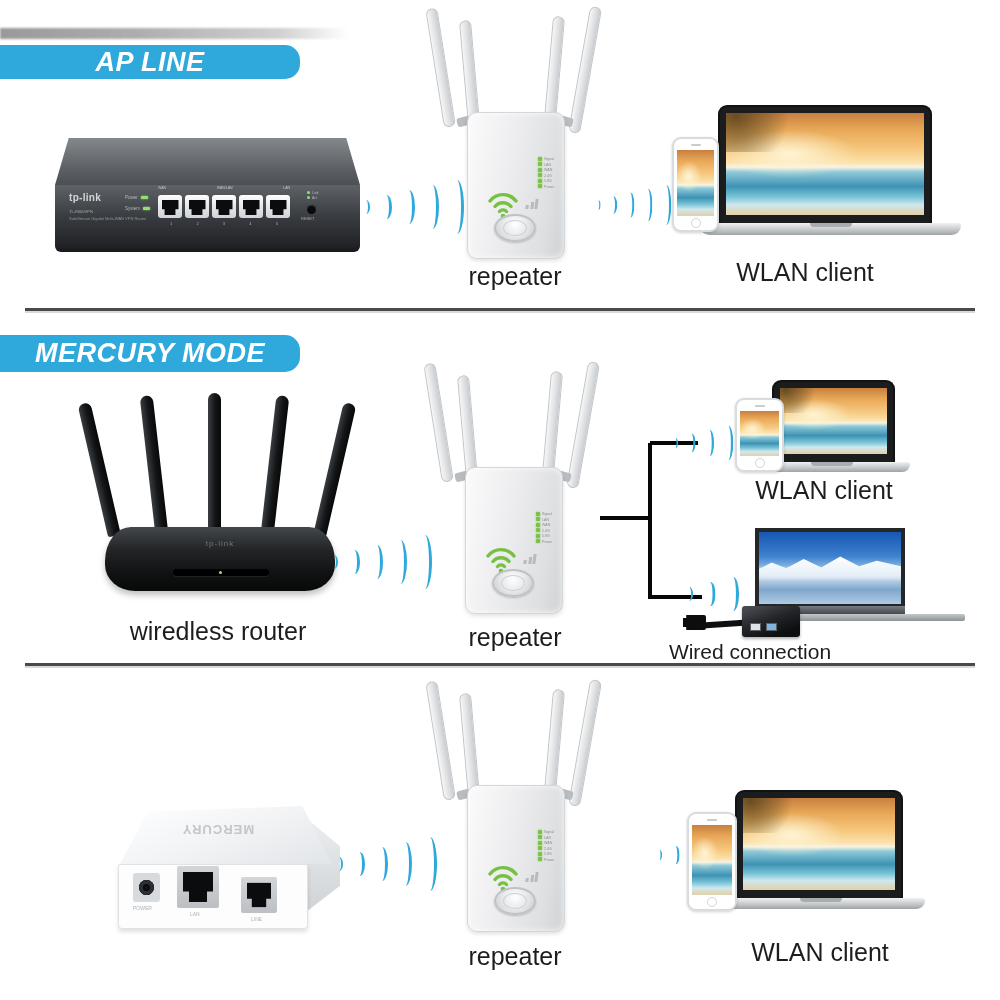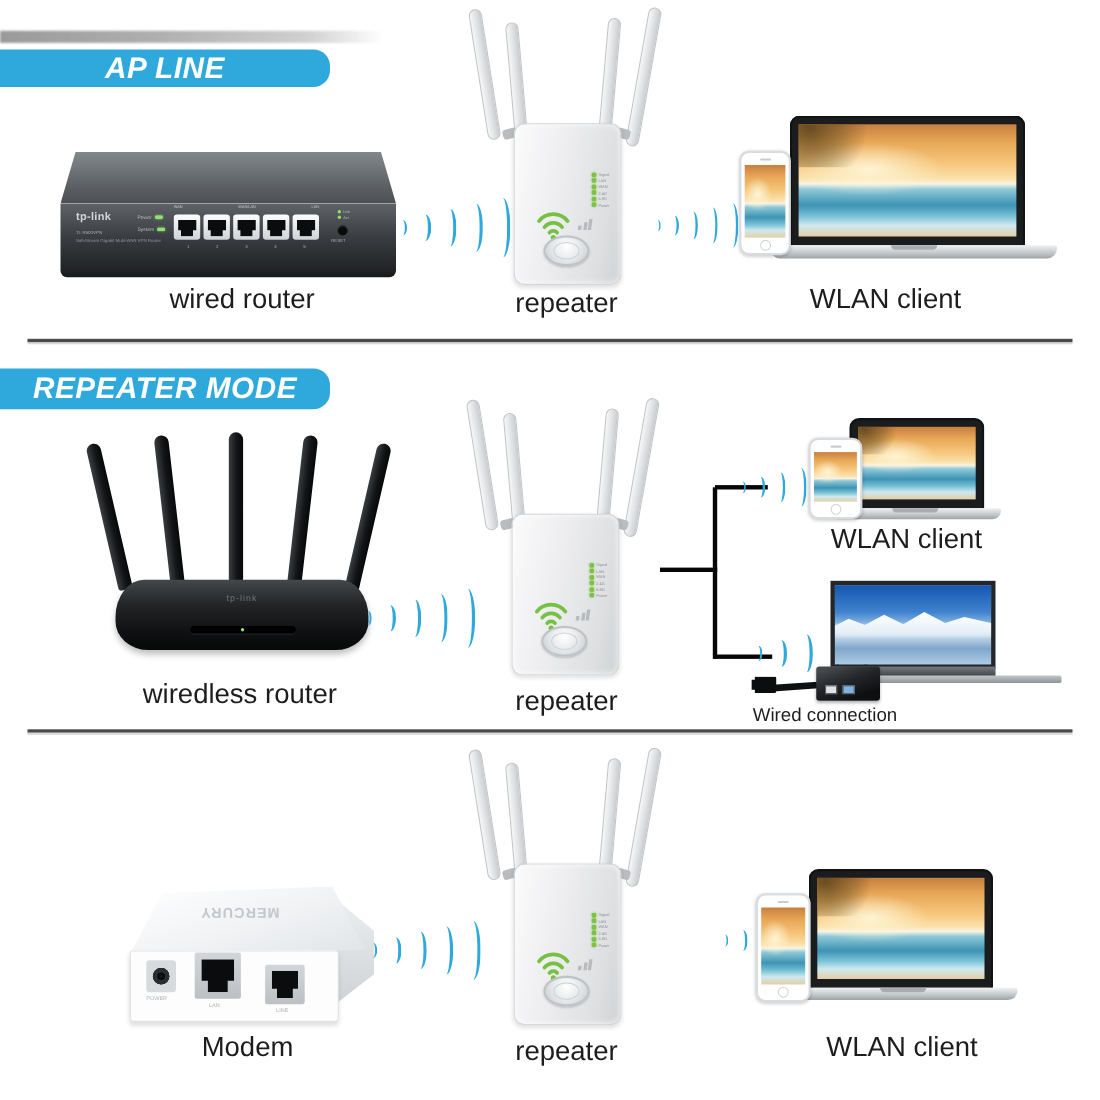--- a/index.html
+++ b/index.html
@@ -4,21 +4,21 @@
 <style>
   html,body{margin:0;padding:0;background:#fff;}
   body{width:1000px;height:1000px;font-family:"Liberation Sans",sans-serif;}
   #canvas{position:relative;width:1000px;height:1000px;background:#fff;overflow:hidden;}
 
   
   .banner{position:absolute;left:0;width:300px;height:37px;background:#2fa9dc;
     border-radius:0 15px 15px 0;display:flex;align-items:center;justify-content:center;
     color:#fff;font-weight:800;font-style:italic;font-size:27px;letter-spacing:.5px;}
   .lbl{position:absolute;color:#1d1d1f;font-size:25px;text-align:center;}
-  .lbl.small{font-size:17px;}
+  .lbl.small{font-size:21px;}
   .divider{position:absolute;left:25px;width:950px;height:0;border-top:3px solid #4a4a4a;box-shadow:0 2px 0 rgba(170,170,170,.45);}
   .smudge{position:absolute;left:0;top:28px;width:348px;height:11px;
     background:linear-gradient(90deg,rgba(70,70,70,.55),rgba(95,95,95,.5) 40%,rgba(120,120,120,.35) 80%,transparent);
     filter:blur(1px);}
 
   
   .waves{position:absolute;display:flex;align-items:center;gap:11px;}
   .waves b{display:block;width:10px;border-right:3px solid #2fa9dc;border-radius:50%;background:transparent;}
   .waves b:nth-child(1){height:14px;width:6px;border-right-width:2px;}
   .waves b:nth-child(2){height:24px;width:8px;}
@@ -288,28 +288,27 @@
       <div class="beach">
           <div class="palm"></div>
         </div>
     </div>
     <div class="lap-base" style="left:700px;top:223px;width:261px;height:12px;"></div>
     <div class="phone" style="left:672px;top:137px;width:43px;height:91px;">
       <div class="beach"></div>
     </div>
   </div>
 
-  <div class="lbl" style="left:120px;top:258px;width:200px;">wired router</div>
   <div class="lbl" style="left:415px;top:262px;width:200px;">repeater</div>
   <div class="lbl" style="left:705px;top:258px;width:200px;">WLAN client</div>
 
   <div class="divider" style="top:308px;"></div>
 
   <div class="banner" style="top:335px;">
-    <span>REPEATER MODE</span>
+    <span>MERCURY MODE</span>
   </div>
 
   <div class="xrouter">
     <i class="want w1"></i>
     <i class="want w2"></i>
     <i class="want w3"></i>
     <i class="want w4"></i>
     <i class="want w5"></i>
     <div class="xr-body">
       <div class="xr-brand">tp-link</div>
@@ -520,17 +519,16 @@
       <div class="beach">
           <div class="palm"></div>
         </div>
     </div>
     <div class="lap-base" style="left:717px;top:898px;width:208px;height:11px;"></div>
     <div class="phone" style="left:687px;top:812px;width:46px;height:95px;">
       <div class="beach"></div>
     </div>
   </div>
 
-  <div class="lbl" style="left:125px;top:938px;width:200px;">Modem</div>
   <div class="lbl" style="left:415px;top:942px;width:200px;">repeater</div>
   <div class="lbl" style="left:720px;top:938px;width:200px;">WLAN client</div>
 
 </div>
 
 </body></html>

